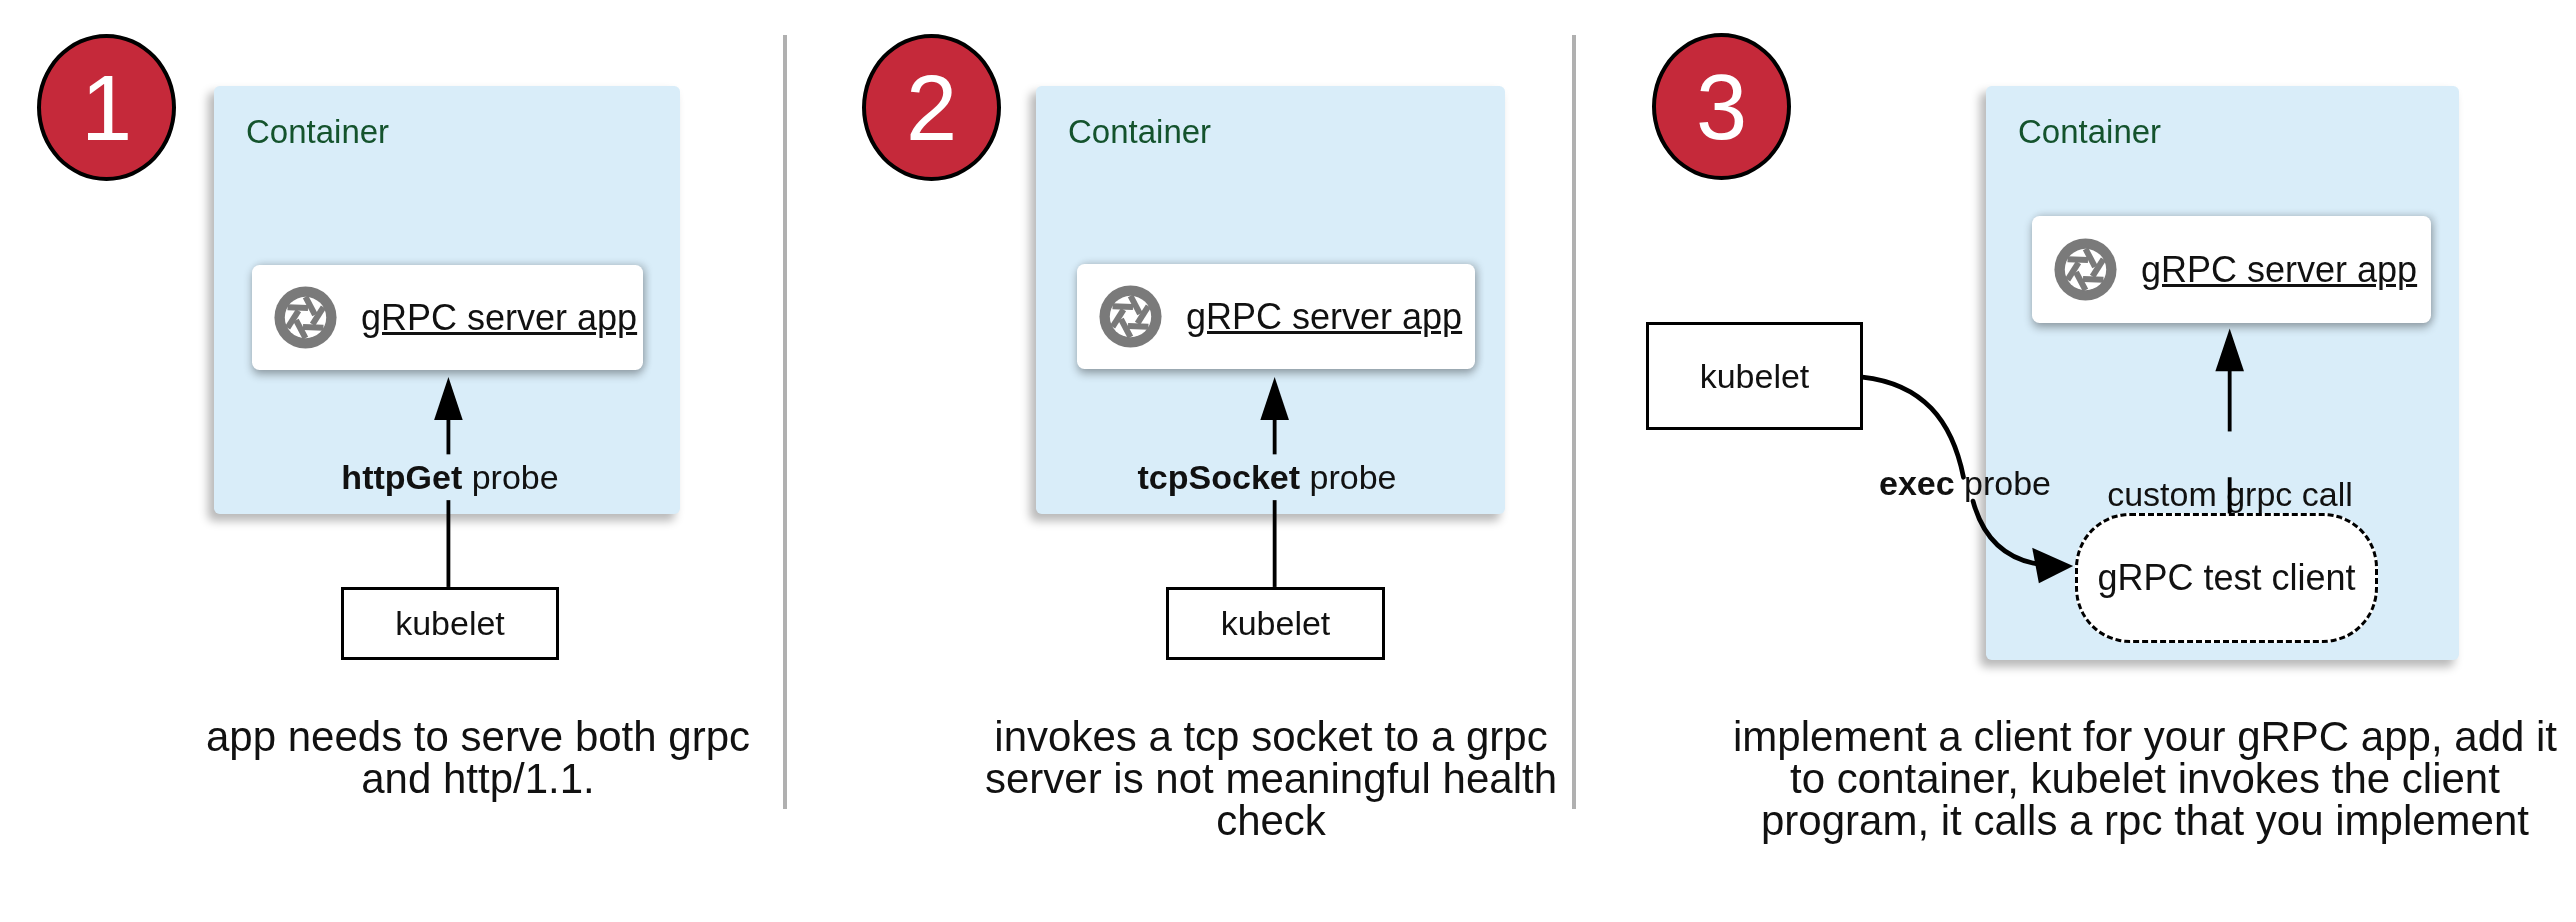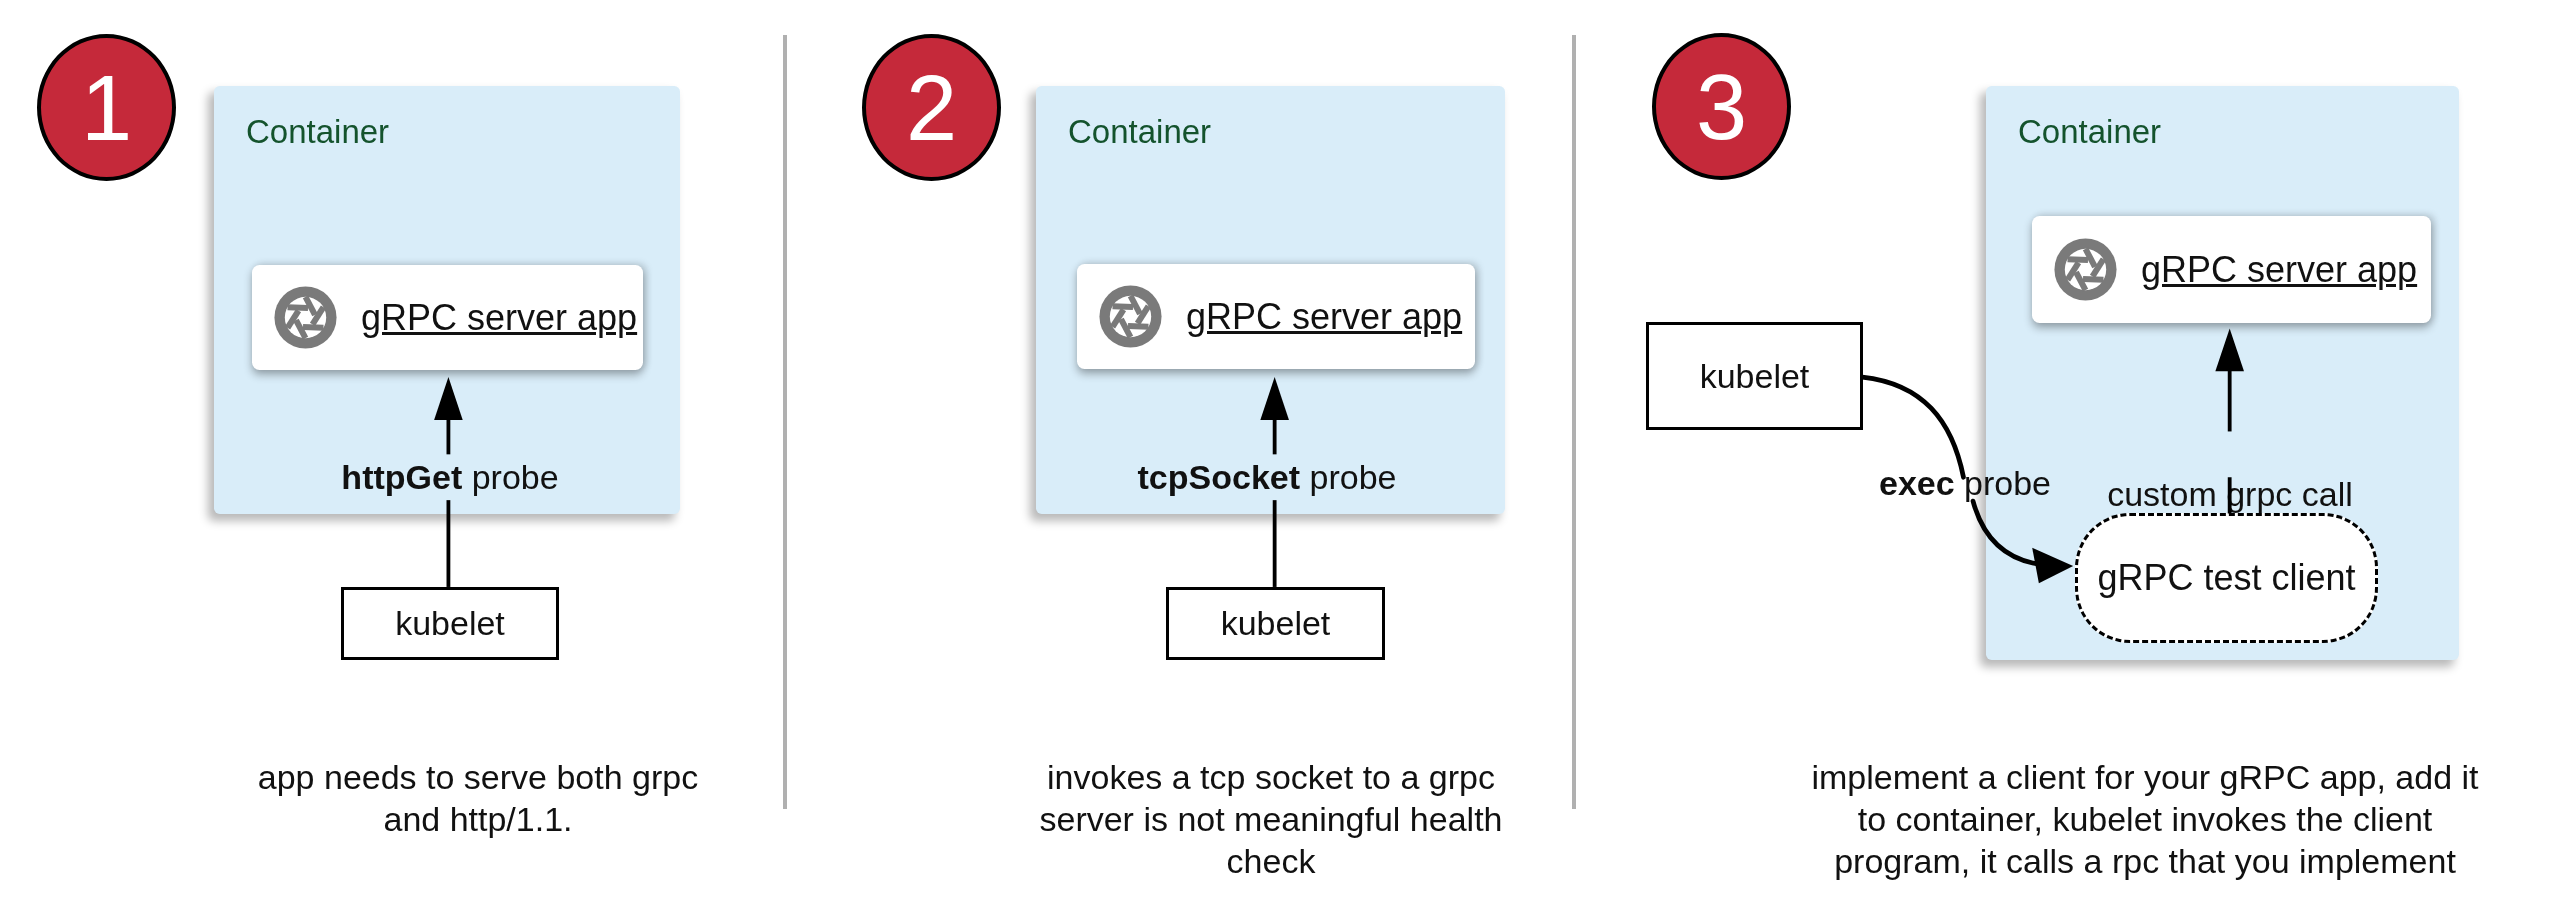--- a/index.html
+++ b/index.html
@@ -30,23 +30,22 @@
     display:flex;align-items:center;justify-content:center;
     font-size:34px;
   }
   .probe-label{
     font-size:34px;white-space:nowrap;transform:translateX(-50%);
     background:transparent;
   }
   .probe-label b{font-weight:bold;}
   .plain-label{font-size:34px;white-space:nowrap;transform:translateX(-50%);margin-top:40px;}
   .caption{
-    font-size:34px;line-height:42px;text-align:center;transform:translateX(-50%);
+    font-size:42px;line-height:42px;text-align:center;transform:translateX(-50%);
     white-space:nowrap;
-    margin-top:40px;
   }
   .dashed-capsule{
     background:#fff;border:3.8px dashed #000;border-radius:55px;box-sizing:border-box;
     display:flex;align-items:center;justify-content:center;font-size:36px;
   }
   .divider{width:3.8px;background:#b0b0b0;}
   svg.overlay{position:absolute;left:0;top:0;pointer-events:none;}
   .icon-svg{flex:0 0 auto;display:block;}
 </style>
 </head>

